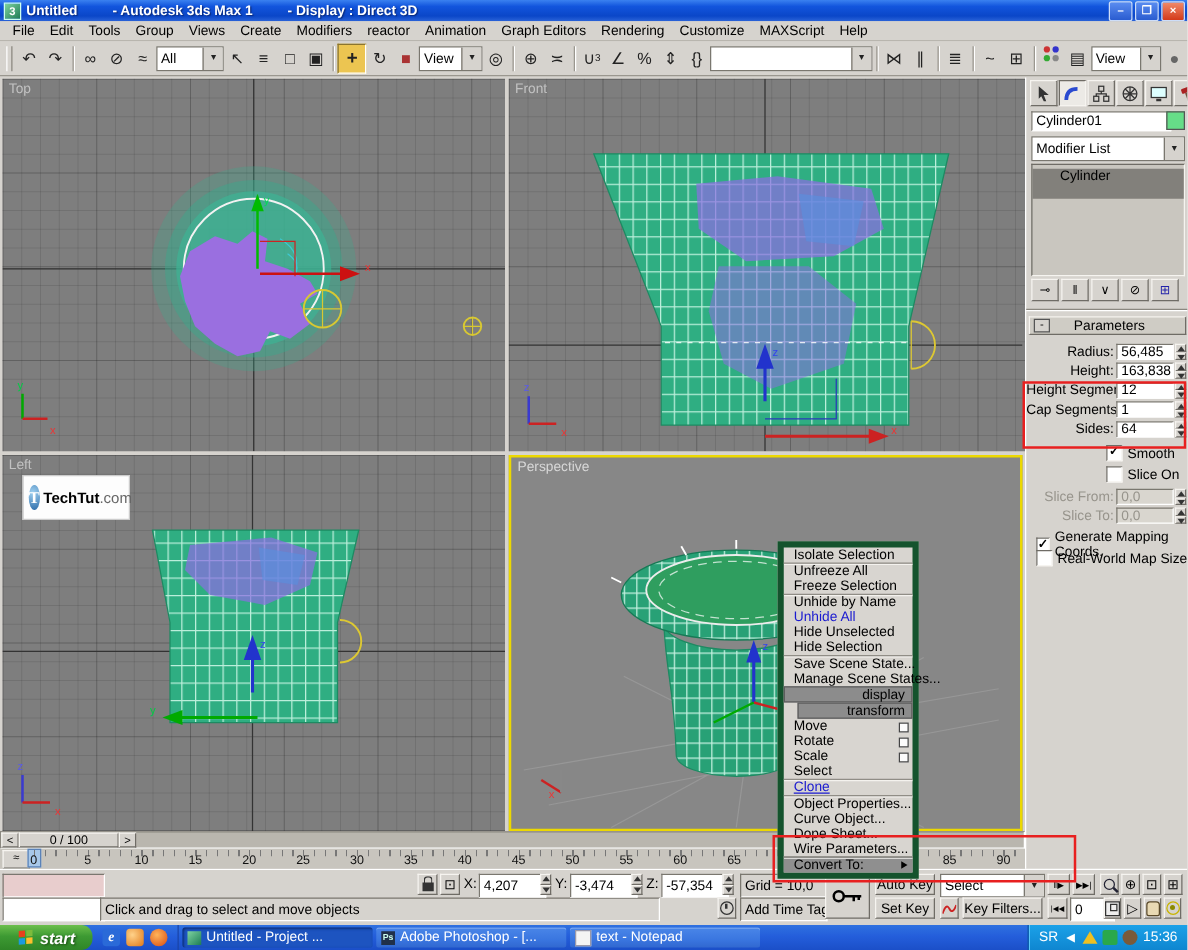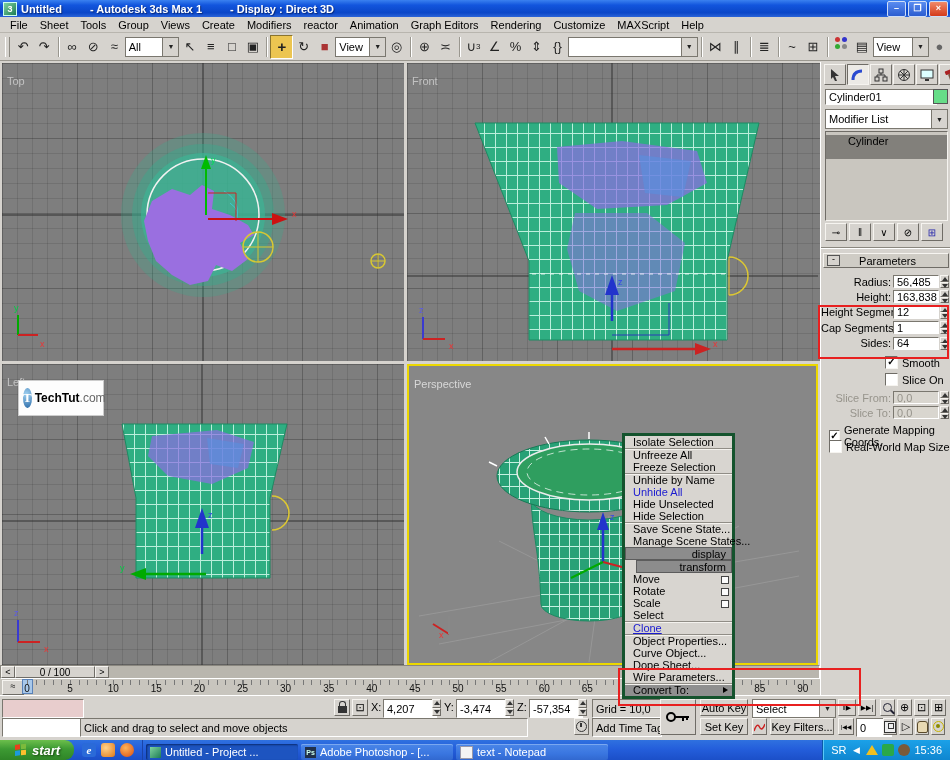--- a/index.html
+++ b/index.html
@@ -23,21 +23,21 @@
   .tb{height:22px;min-width:21px;display:flex;align-items:center;justify-content:center;font-size:13px;color:#222;position:relative}
   .tb.on{background:#ecc551;border:1px solid;border-color:#8a7430 #fff #fff #8a7430}
   .tsep{width:1px;height:20px;background:#9a978f;box-shadow:1px 0 0 #fff;margin:0 3px}
   .dd{height:18px;background:#fff;border:1px solid #7a776f;display:flex;align-items:stretch;font-size:11px}
   .dd .v{flex:1;padding:0 3px;display:flex;align-items:center;white-space:nowrap;overflow:hidden}
   .dd .b{width:15px;background:#d6d3ce;border-left:1px solid #7a776f;display:flex;align-items:center;justify-content:center;font-size:7px;color:#222}
   .sup{font-size:8px;vertical-align:super}
   .matballs{width:5px;height:5px;border-radius:50%;background:#c33;box-shadow:7px 0 0 #33c,0 7px 0 #3a3,7px 7px 0 #888;margin:-7px 7px 7px 0}
   
   .vp{background-color:#7e7e7e;background-image:linear-gradient(rgba(0,0,0,.10) 1px,transparent 1px),linear-gradient(90deg,rgba(0,0,0,.10) 1px,transparent 1px),linear-gradient(rgba(0,0,0,.14) 1px,transparent 1px),linear-gradient(90deg,rgba(0,0,0,.14) 1px,transparent 1px);background-size:15px 15px,15px 15px,75px 75px,75px 75px}
-  .vp .vplabel{position:absolute;left:5px;top:12px;color:#c2c2c2;font-size:11px;z-index:3}
+  .vp .vplabel{position:absolute;left:5px;top:2px;color:#c2c2c2;font-size:11px;z-index:3}
   .vp svg{position:absolute;left:0;top:0}
   .vp-persp{border:2px solid #ecd800;background-image:none;background-color:#878787}
   .watermark{position:absolute;left:16px;top:16px;width:86px;height:36px;background:#fdfdfd;border:1px solid #ccc;display:flex;align-items:center;gap:3px;padding:0 4px;box-sizing:border-box;z-index:4}
   .wm-circle{width:20px;height:20px;border-radius:50%;background:radial-gradient(circle at 35% 30%,#9fd0f0,#2a6aa8);color:#fff;font-family:"Liberation Serif",serif;font-weight:bold;font-size:13px;display:flex;align-items:center;justify-content:center}
   .wm-name{font-weight:bold;font-size:12px}
   .wm-suffix{color:#666;font-size:12px}
   
   .cmdpanel{left:820px;top:62px;width:130px;height:678px;background:#d6d3ce;border-left:1px solid #fff}
   .tabs{position:absolute;left:3px;top:2px;display:flex;gap:1px}
   .tab{width:20px;height:19px;display:flex;align-items:center;justify-content:center;border:1px solid;border-color:#f6f4f0 #6f6c66 #6f6c66 #f6f4f0;background:#d6d3ce}
@@ -55,21 +55,21 @@
   .prow.dis .lb,.prow.dis .vf{color:#97948c}
   .spin{width:9px;height:13px;display:flex;flex-direction:column;margin-left:1px}
   .spin span{flex:1;background:#d6d3ce;border:1px solid;border-color:#f6f4f0 #6f6c66 #6f6c66 #f6f4f0;position:relative}
   .spin span::after{content:"";position:absolute;left:1px;top:1px;border-left:3px solid transparent;border-right:3px solid transparent}
   .spin .u::after{border-bottom:4px solid #333}
   .spin .d::after{border-top:4px solid #333}
   .chk{width:11px;height:11px;background:#fff;border:1px solid;border-color:#6f6c66 #f6f4f0 #f6f4f0 #6f6c66;font-size:10px;line-height:10px;text-align:center;font-weight:bold}
   .chkrow{position:absolute;display:flex;align-items:center;gap:4px}
   .annot{position:absolute;border:2px solid #e82020;z-index:60;pointer-events:none}
   
-  .ctx{left:622px;top:433px;width:113px;background:#d8d5d0;border:3px solid #14532d;z-index:50;box-sizing:border-box}
+  .ctx{left:622px;top:433px;width:113px;background:#d8d5d0;border:5px solid #14532d;z-index:50;box-sizing:border-box}
   .it{height:12px;line-height:12px;padding-left:8px;padding-right:12px;position:relative;white-space:nowrap;font-size:11px}
   .it.sep{border-top:1px solid #908d86;box-shadow:inset 0 1px 0 #f4f2ee}
   .it.blue{color:#1a1ad0}
   .it.und{text-decoration:underline}
   .it.hl{background:#8f8f8f}
   .it.boxed::after{content:"";position:absolute;right:3px;top:2.5px;width:6px;height:6px;border:1px solid #444;background:#fbfbfb}
   .it.arrow::after{content:"";position:absolute;right:4px;top:3px;border-left:5px solid #000;border-top:3px solid transparent;border-bottom:3px solid transparent}
   .ctx-title{height:13px;line-height:13px;background:#8c8c8c;border:1px solid #5c5c5c;text-align:right;padding-right:5px;box-sizing:border-box}
   .ctx-title.t2{margin-left:11px}
   .submenu{left:727px;top:672px;width:130px;background:#d8d5d0;border:1px solid #3a3a3a;z-index:55;box-sizing:border-box}
@@ -93,21 +93,21 @@
   .mag{position:relative;width:7px;height:7px;border:1.5px solid #223;border-radius:50%}
   .mag::after{content:"";position:absolute;width:5px;height:2px;background:#223;transform:rotate(45deg);right:-4px;bottom:-2px}
   .hand{width:9px;height:10px;background:#e8d9b3;border:1px solid #5a4a2a;border-radius:3px 3px 2px 2px}
   .orbit{width:9px;height:9px;border:1.5px solid #c8b400;border-radius:50%;position:relative}
   .orbit::after{content:"";width:4px;height:4px;background:#8a8a00;border-radius:50%;position:absolute;top:2px;left:2px}
   .winbox{width:10px;height:10px;border:1px solid #333;position:relative;background:#eee}
   .winbox::after{content:"";position:absolute;right:1px;top:1px;width:4px;height:4px;border:1px solid #333}
   .clockico{width:9px;height:9px;border:1.5px solid #333;border-radius:50%;position:relative}
   .clockico::after{content:"";position:absolute;left:3px;top:1px;width:1.5px;height:4px;background:#333}
   
-  .taskbar{left:0;top:740px;width:950px;height:20px;background:linear-gradient(#2f71e0,#245edb 45%,#1b4fc8);display:flex;align-items:flex-end}
+  .taskbar{left:0;top:740px;width:950px;height:20px;background:linear-gradient(#2f71e0,#245edb 45%,#1b4fc8);display:flex;align-items:center}
   .startbtn{height:20px;width:74px;background:linear-gradient(#6cbf4c,#3d9a33 45%,#2f8527);border-radius:0 9px 9px 0;display:flex;align-items:center;justify-content:center;gap:4px;color:#fff;font-weight:bold;font-style:italic;font-size:13px;text-shadow:1px 1px 2px #1a4a12}
   .ql{display:flex;gap:5px;align-items:center;padding:0 8px;border-right:1px solid #1a44a8;height:100%}
   .qlicon{width:14px;height:14px;border-radius:3px;display:flex;align-items:center;justify-content:center;font-size:11px;font-weight:bold;color:#fff}
   .task{height:16px;width:152px;margin-left:3px;border-radius:2px;background:linear-gradient(#4a86e8,#3a76e0 60%,#3168d0);display:flex;align-items:center;gap:4px;padding:0 4px;box-sizing:border-box;color:#fff;font-size:11px;white-space:nowrap;overflow:hidden;box-shadow:inset 0 1px 0 #7aa8f0}
   .task.on{background:#1d54c0;box-shadow:inset 1px 1px 2px #0a2a70}
   .ticon{width:11px;height:11px;flex:none;display:flex;align-items:center;justify-content:center;font-size:7px;font-weight:bold}
   .tray{margin-left:auto;height:100%;background:linear-gradient(#1ba1e8,#0f86d0);border-left:1px solid #0a5aa8;box-shadow:inset 1px 0 0 #5ac8f8;display:flex;align-items:center;gap:4px;padding:0 8px;color:#fff}
   .trayico{width:12px;height:12px;display:flex;align-items:center;justify-content:center;font-size:9px}
   .warn{width:0;height:0;border-left:6px solid transparent;border-right:6px solid transparent;border-bottom:10px solid #f0c020;position:relative}
 </style>
@@ -124,21 +124,21 @@
     <span class="wbtns">
       <span class="wbtn">–</span>
       <span class="wbtn">❐</span>
       <span class="wbtn close">×</span>
     </span>
   </div>
 
   <div class="abs menubar">
 
   <span class="menu-item" style="--i: 0;">File</span>
-      <span class="menu-item" style="--i: 1;">Sheet</span>
+      <span class="menu-item" style="--i: 1;">Edit</span>
       <span class="menu-item" style="--i: 2;">Tools</span>
       <span class="menu-item" style="--i: 3;">Group</span>
       <span class="menu-item" style="--i: 4;">Views</span>
       <span class="menu-item" style="--i: 5;">Create</span>
       <span class="menu-item" style="--i: 6;">Modifiers</span>
       <span class="menu-item" style="--i: 7;">reactor</span>
       <span class="menu-item" style="--i: 8;">Animation</span>
       <span class="menu-item" style="--i: 9;">Graph Editors</span>
       <span class="menu-item" style="--i: 10;">Rendering</span>
       <span class="menu-item" style="--i: 11;">Customize</span>

